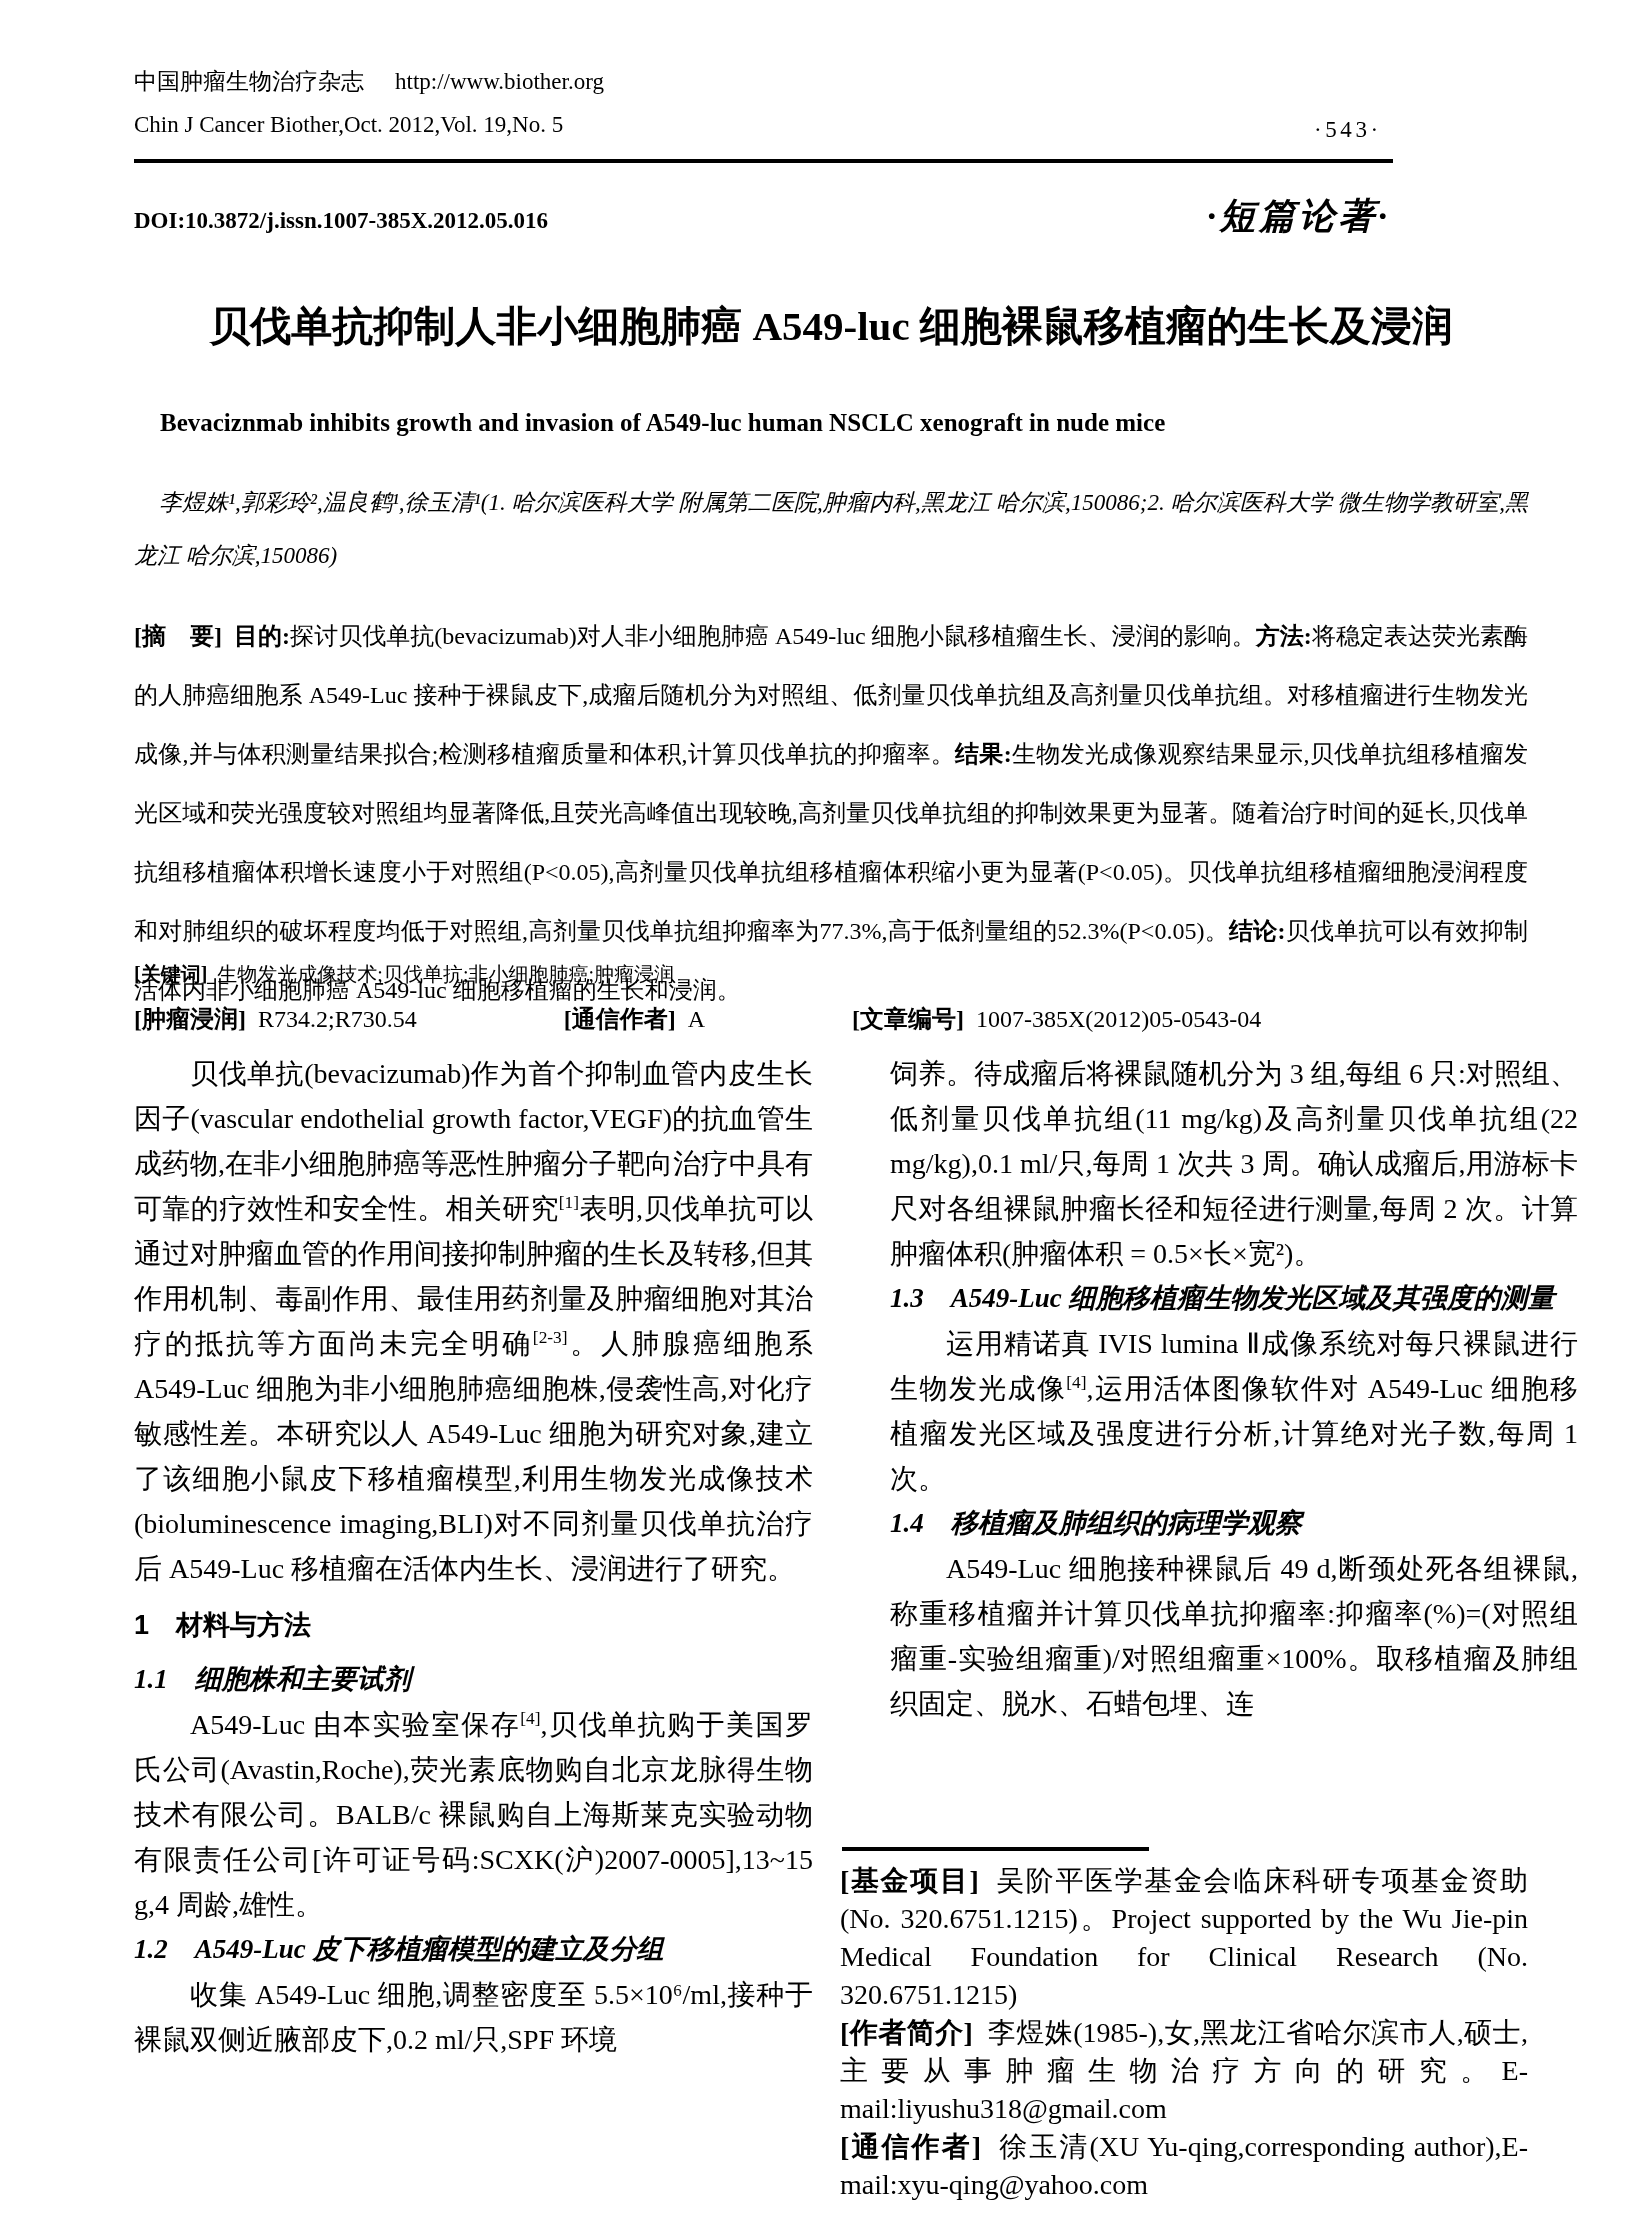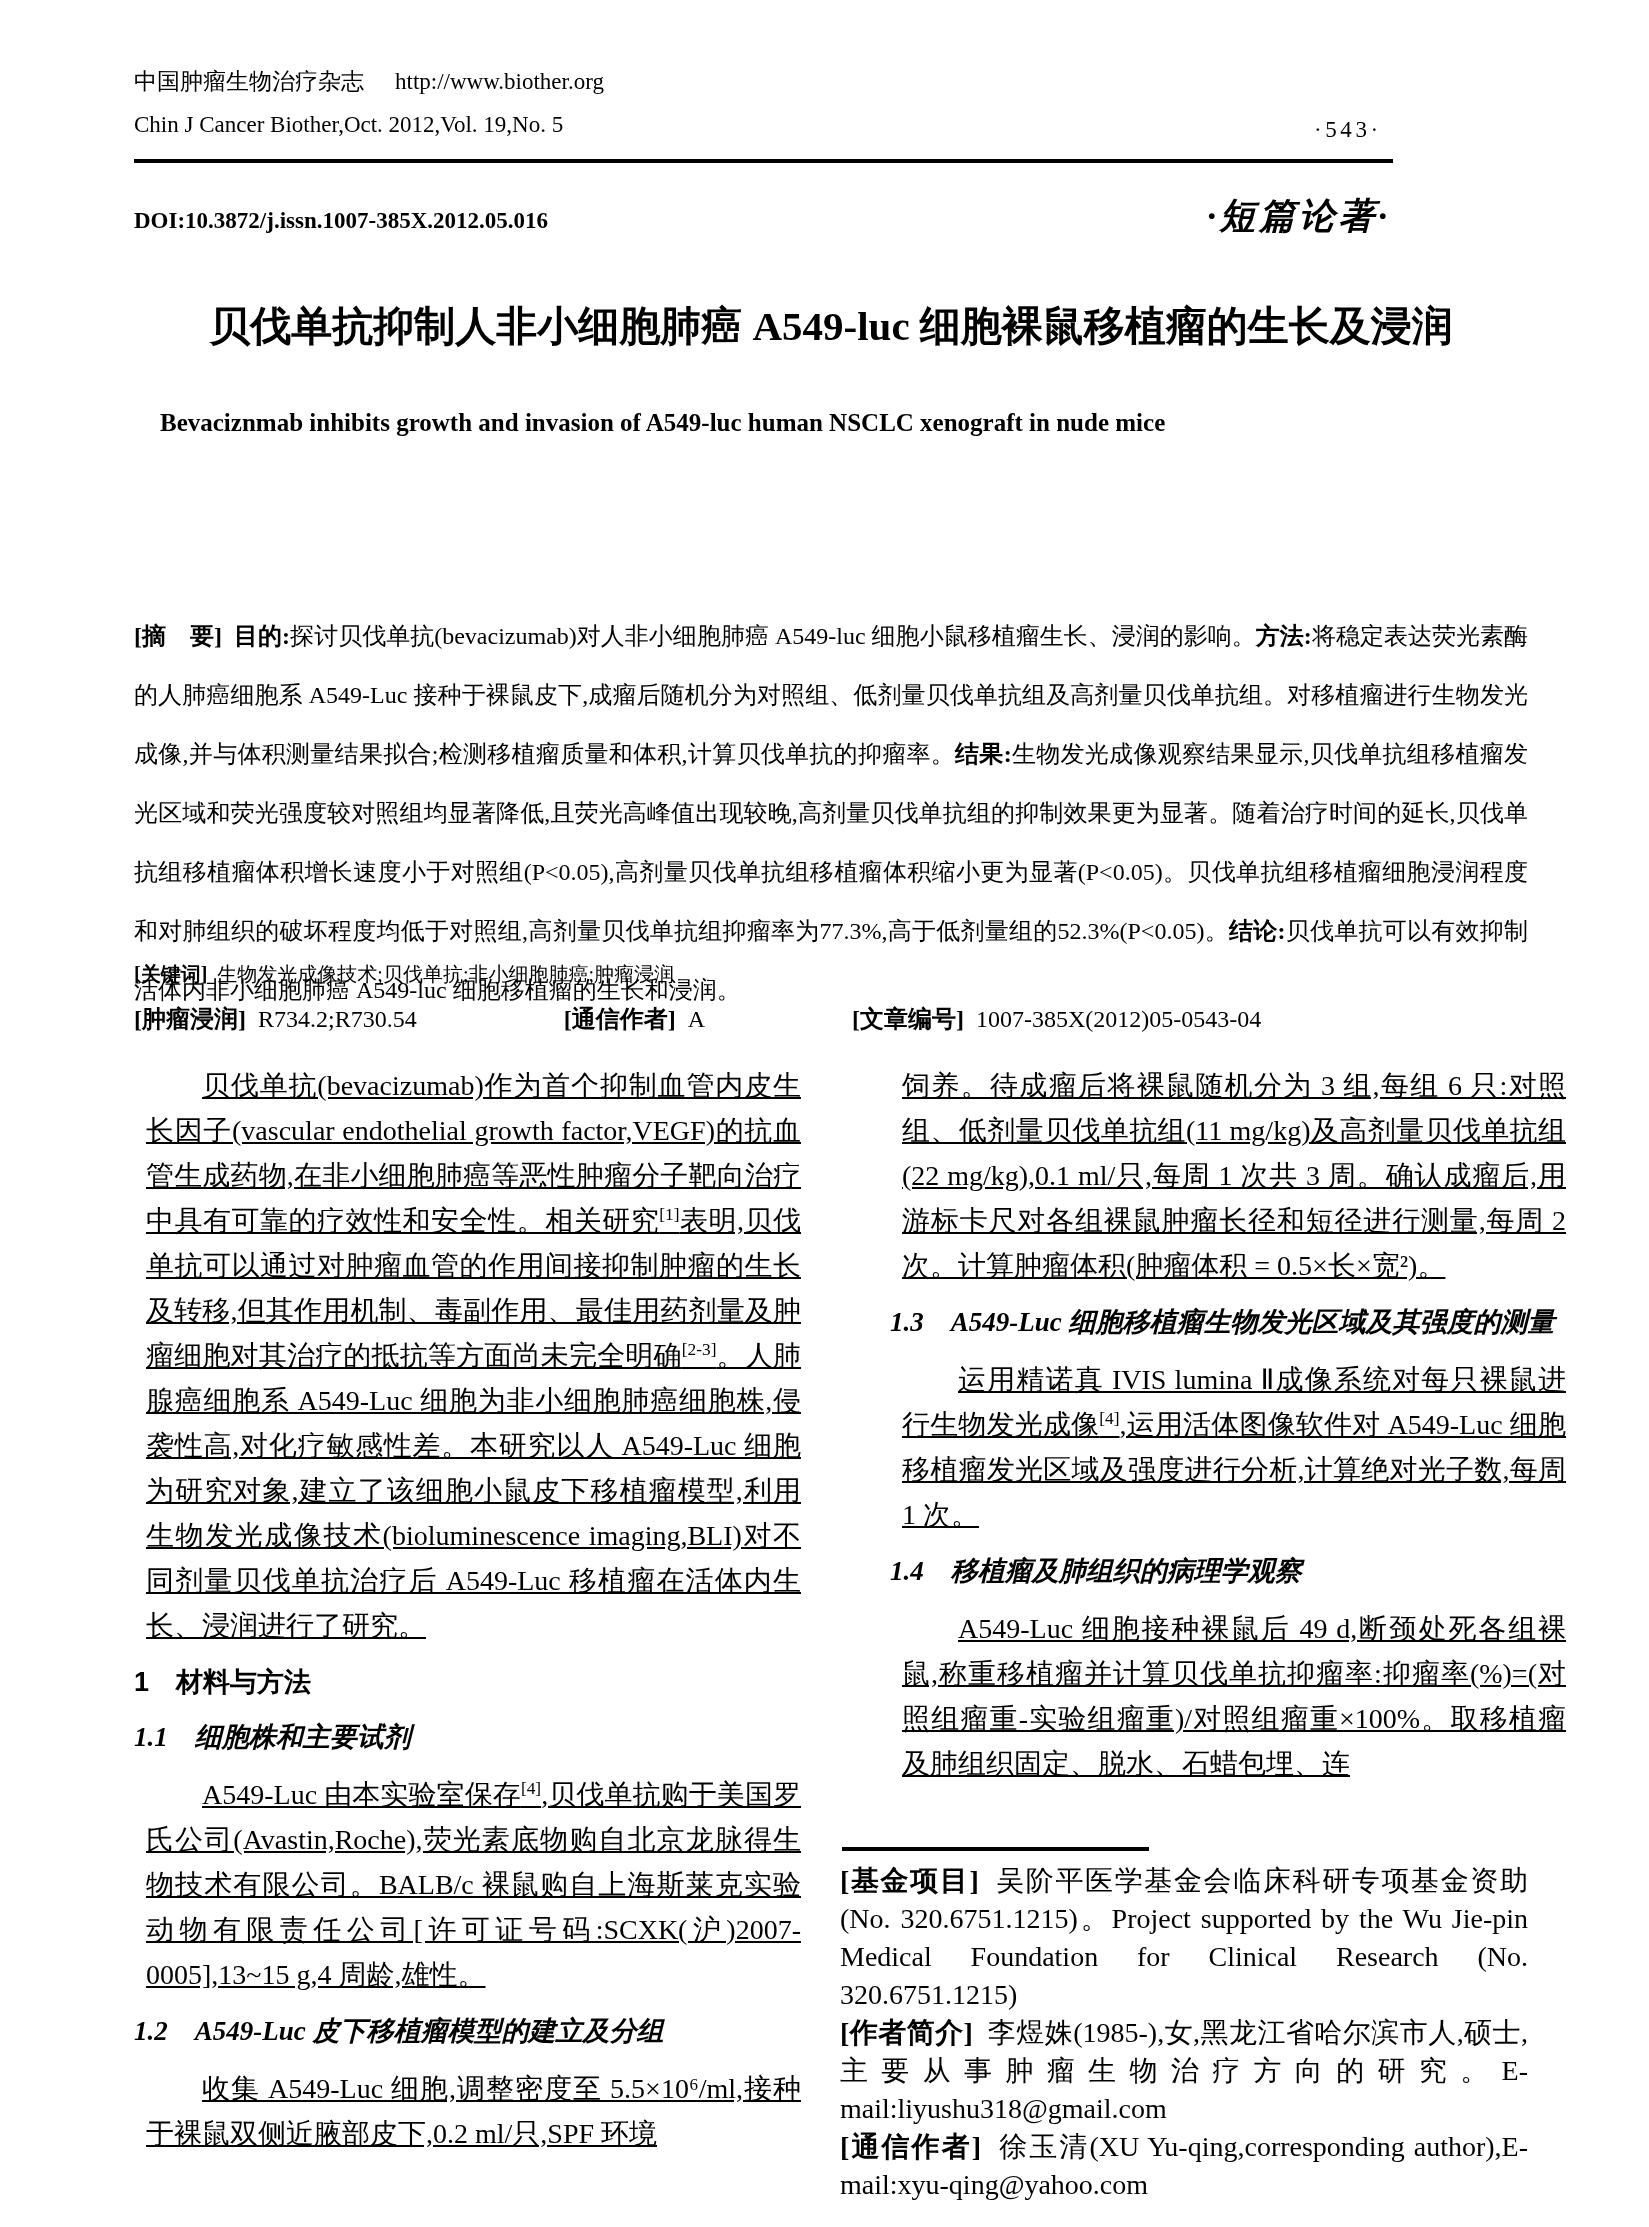--- a/index.html
+++ b/index.html
@@ -33,21 +33,21 @@
   .abstract { font-size: 24px; line-height: 59px; text-align: justify; }
   .abstract .lbl { font-weight: bold; }
   .kwline { font-size: 20px; white-space: nowrap; }
   .kwline .lbl { font-weight: bold; }
   .clsline { font-size: 24px; white-space: nowrap; }
   .clsline .lbl { font-weight: bold; }
   .clsline .gap1 { margin-right: 147px; }
   .clsline .gap2 { margin-right: 147px; }
 
   .col { font-size: 28px; line-height: 45px; text-align: justify; }
-  .col p { margin: 12px; text-indent: 2em; text-decoration: underline; }
+  .col p { margin: 0; text-indent: 2em; }
   .col p.noindent { text-indent: 0; }
   .col h3 {
     font-family: "Liberation Sans", sans-serif;
     font-size: 27px; font-weight: bold;
     margin: 11.6px 0 9.8px 0; line-height: 45px; text-indent: 0;
   }
   .col h4 {
     font-size: 27px; font-weight: bold; font-style: italic;
     margin: 0; line-height: 45px; text-indent: 0;
   }
@@ -71,20 +71,21 @@
   </div>
   <div class="abs page-no" style="left:1314px; top:117px;text-align:right;">·543·</div>
   <div class="abs hdr-rule" style="left:134px; top:159px; width:1259px;"></div>
 
   <div class="abs doi" style="left:134px; top:208px;">DOI:10.3872/j.issn.1007-385X.2012.05.016</div>
   <div class="abs article-type" style="left:1207px; top:192px;">·短篇论著·</div>
 
   <div class="abs cn-title" style="left:134px; top:299px; width:1394px;">贝伐单抗抑制人非小细胞肺癌 A549-luc 细胞裸鼠移植瘤的生长及浸润</div>
   <div class="abs en-title" style="left:160px; top:409px; width:1363px;">Bevaciznmab inhibits growth and invasion of A549-luc human NSCLC xenograft in nude mice</div>
 
+  <div class="abs authors" style="left:134px; top:476px; width:1394px;">李煜姝¹,郭彩玲²,温良鹤¹,徐玉清¹(1. 哈尔滨医科大学 附属第二医院,肿瘤内科,黑龙江 哈尔滨,150086;2. 哈尔滨医科大学 微生物学教研室,黑龙江 哈尔滨,150086)</div>
 
   <div class="abs abstract" style="left:134px; top:607px; width:1394px;">
     <span class="lbl">[摘　要]</span>&nbsp;&nbsp;<span class="lbl">目的:</span><span>探讨贝伐单抗(bevacizumab)对人非小细胞肺癌 A549-luc 细胞小鼠移植瘤生长、浸润的影响。</span><span class="lbl">方法:</span><span>将稳定表达荧光素酶的人肺癌细胞系 A549-Luc 接种于裸鼠皮下,成瘤后随机分为对照组、低剂量贝伐单抗组及高剂量贝伐单抗组。对移植瘤进行生物发光成像,并与体积测量结果拟合;检测移植瘤质量和体积,计算贝伐单抗的抑瘤率。</span><span class="lbl">结果:</span><span>生物发光成像观察结果显示,贝伐单抗组移植瘤发光区域和荧光强度较对照组均显著降低,且荧光高峰值出现较晚,高剂量贝伐单抗组的抑制效果更为显著。随着治疗时间的延长,贝伐单抗组移植瘤体积增长速度小于对照组(P&lt;0.05),高剂量贝伐单抗组移植瘤体积缩小更为显著(P&lt;0.05)。贝伐单抗组移植瘤细胞浸润程度和对肺组织的破坏程度均低于对照组,高剂量贝伐单抗组抑瘤率为77.3%,高于低剂量组的52.3%(P&lt;0.05)。</span><span class="lbl">结论:</span><span>贝伐单抗可以有效抑制活体内非小细胞肺癌 A549-luc 细胞移植瘤的生长和浸润。</span>
   </div>
 
   <div class="abs kwline" style="left:134px; top:961px;">
     <span class="lbl">[关键词]</span>&nbsp;&nbsp;<span>生物发光成像技术;贝伐单抗;非小细胞肺癌;肿瘤浸润</span>
   </div>
 
   <div class="abs clsline" style="left:134px; top:1003px;">

